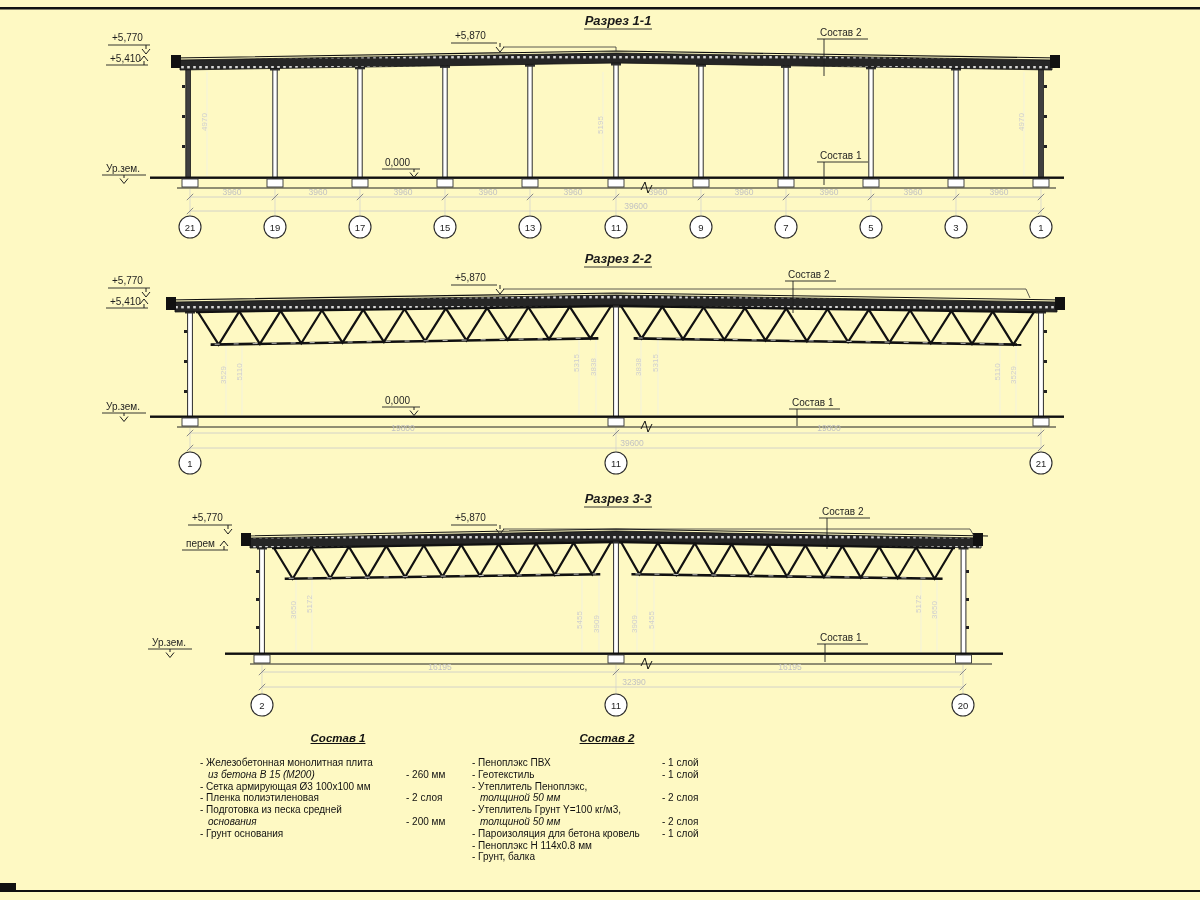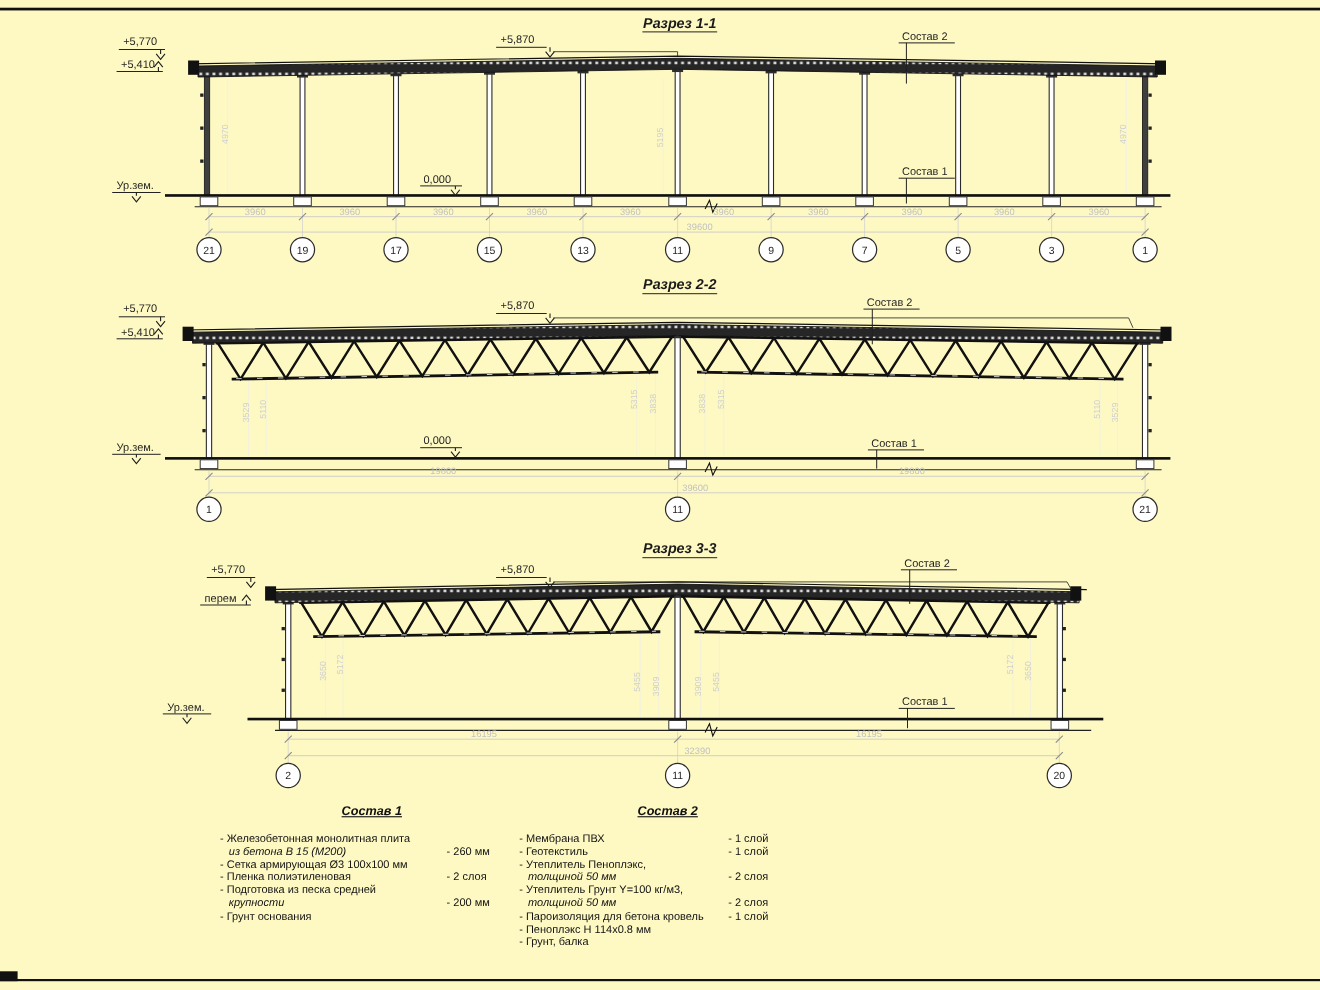--- a/index.html
+++ b/index.html
@@ -506,33 +506,33 @@
       </div>
   <div class="comp-row">
         <span class="txt">- Пленка полиэтиленовая</span>
         <span class="val">-  2 слоя</span>
       </div>
   <div class="comp-row">
         <span class="txt">- Подготовка из песка средней</span>
         <span class="val"></span>
       </div>
   <div class="comp-row ind">
-        <span class="txt">крупности</span>
+        <span class="txt">основания</span>
         <span class="val">- 200 мм</span>
       </div>
   <div class="comp-row">
         <span class="txt">- Грунт основания</span>
         <span class="val"></span>
       </div>
 </div>
 
 <div class="comp c2" style="left:472px;top:732px;width:270px;">
   <div class="comp-title">Состав 2</div>
   <div class="comp-row">
-        <span class="txt">- Мембрана ПВХ</span>
+        <span class="txt">- Пеноплэкс ПВХ</span>
         <span class="val">- 1 слой</span>
       </div>
   <div class="comp-row">
         <span class="txt">- Геотекстиль</span>
         <span class="val">- 1 слой</span>
       </div>
   <div class="comp-row">
         <span class="txt">- Утеплитель Пеноплэкс,</span>
         <span class="val"></span>
       </div>

